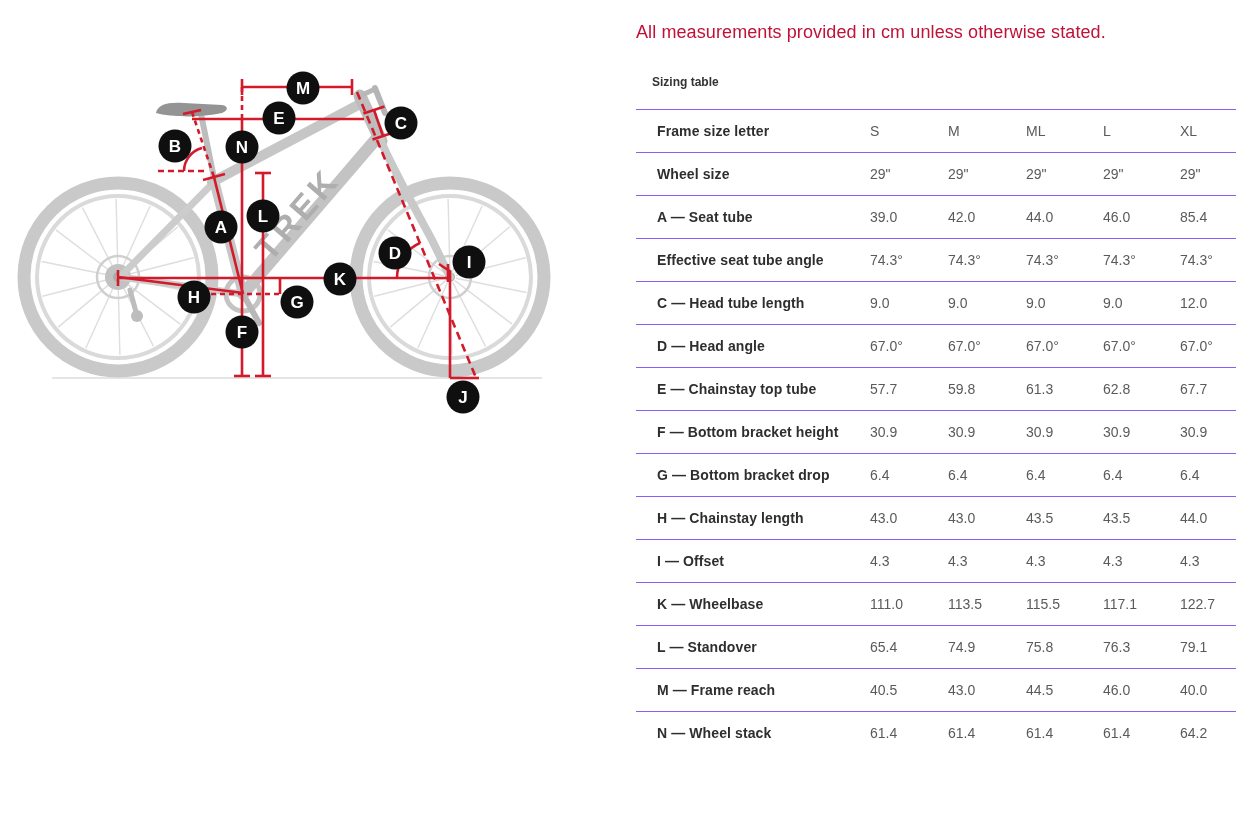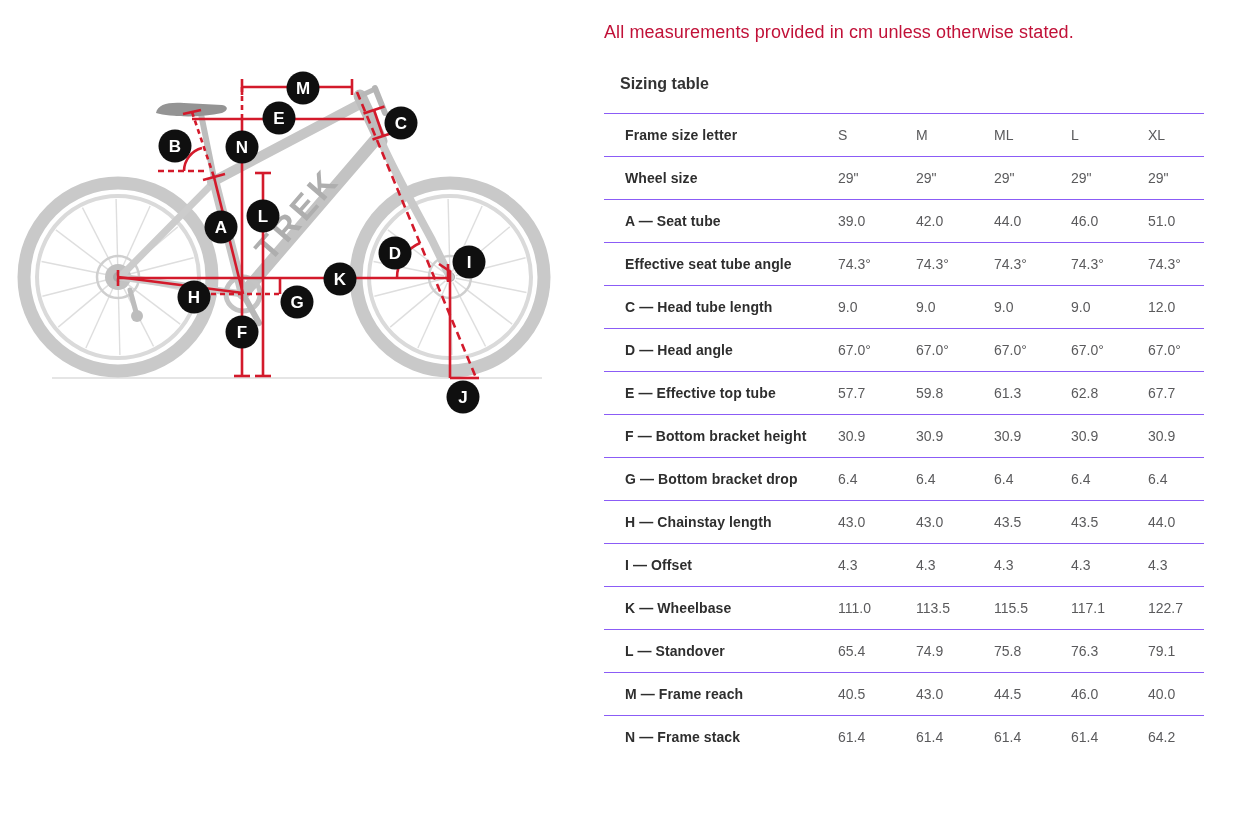--- a/index.html
+++ b/index.html
@@ -3,27 +3,27 @@
 <meta charset="utf-8">
 <style>
   html,body{margin:0;padding:0;background:#ffffff;}
   body{
     width:1248px;height:818px;position:relative;overflow:hidden;
     font-family:"Liberation Sans","DejaVu Sans",sans-serif;
     -webkit-font-smoothing:antialiased;
   }
   .left-pane{position:absolute;left:0;top:0;width:588px;height:818px;}
   .left-pane svg{display:block;}
-  .right-pane{position:absolute;left:604px;top:0;width:604px;}
+  .right-pane{position:absolute;left:636px;top:0;width:604px;}
   .note{
     margin-top:21px;font-size:18px;line-height:23px;font-weight:500;
     color:#c11138;letter-spacing:.1px;
   }
   .section-title{
-    margin-top:31px;margin-left:16px;font-size:16px;font-weight:bold;color:#333333;
+    margin-top:31px;margin-left:16px;font-size:12px;font-weight:bold;color:#333333;
   }
   .sizing-table{margin-top:20px;width:600px;}
   .trow{
     display:grid;grid-template-columns:234px 78px 78px 77px 77px auto;
     align-items:center;height:42px;border-top:1px solid #8b5cf6;
   }
   .tlabel{
     padding-left:21px;font-size:14px;font-weight:bold;color:#2e2e2e;letter-spacing:.1px;
   }
   .tcell{font-size:14px;color:#5a5a5c;}
@@ -229,21 +229,21 @@
         <div class="tcell">29"</div>
         <div class="tcell">29"</div>
         <div class="tcell">29"</div>
       </div>
       <div class="trow">
         <div class="tlabel">A — Seat tube</div>
         <div class="tcell">39.0</div>
         <div class="tcell">42.0</div>
         <div class="tcell">44.0</div>
         <div class="tcell">46.0</div>
-        <div class="tcell">51.0</div>
+        <div class="tcell">85.4</div>
       </div>
       <div class="trow">
         <div class="tlabel">Effective seat tube angle</div>
         <div class="tcell">74.3°</div>
         <div class="tcell">74.3°</div>
         <div class="tcell">74.3°</div>
         <div class="tcell">74.3°</div>
         <div class="tcell">74.3°</div>
       </div>
       <div class="trow">
@@ -256,21 +256,21 @@
       </div>
       <div class="trow">
         <div class="tlabel">D — Head angle</div>
         <div class="tcell">67.0°</div>
         <div class="tcell">67.0°</div>
         <div class="tcell">67.0°</div>
         <div class="tcell">67.0°</div>
         <div class="tcell">67.0°</div>
       </div>
       <div class="trow">
-        <div class="tlabel">E — Effective top tube</div>
+        <div class="tlabel">E — Chainstay top tube</div>
         <div class="tcell">57.7</div>
         <div class="tcell">59.8</div>
         <div class="tcell">61.3</div>
         <div class="tcell">62.8</div>
         <div class="tcell">67.7</div>
       </div>
       <div class="trow">
         <div class="tlabel">F — Bottom bracket height</div>
         <div class="tcell">30.9</div>
         <div class="tcell">30.9</div>
@@ -320,21 +320,21 @@
       </div>
       <div class="trow">
         <div class="tlabel">M — Frame reach</div>
         <div class="tcell">40.5</div>
         <div class="tcell">43.0</div>
         <div class="tcell">44.5</div>
         <div class="tcell">46.0</div>
         <div class="tcell">40.0</div>
       </div>
       <div class="trow">
-        <div class="tlabel">N — Frame stack</div>
+        <div class="tlabel">N — Wheel stack</div>
         <div class="tcell">61.4</div>
         <div class="tcell">61.4</div>
         <div class="tcell">61.4</div>
         <div class="tcell">61.4</div>
         <div class="tcell">64.2</div>
       </div>
     </div>
 </div>
 
 </body></html>

